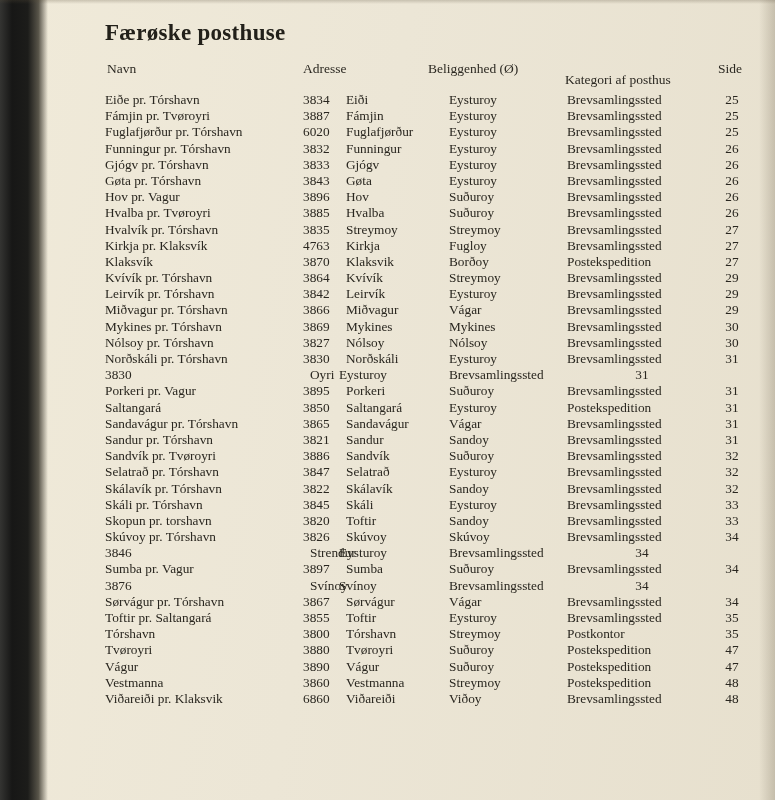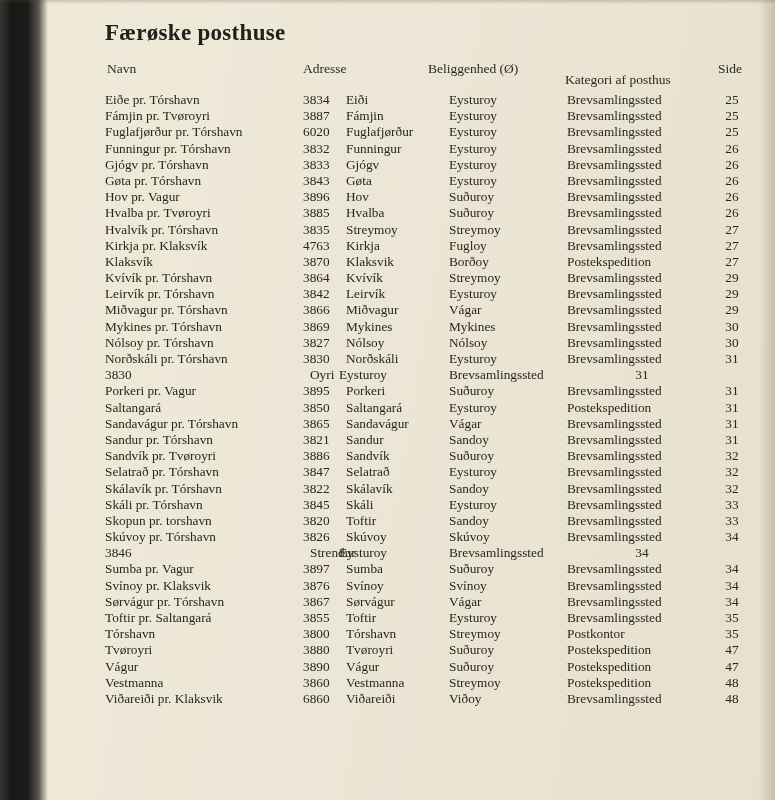--- a/index.html
+++ b/index.html
@@ -301,21 +301,20 @@
       </div>
       <div class="row">
         <span class="cell-navn">Sumba pr. Vagur</span>
         <span class="cell-code">3897</span>
         <span class="cell-adresse">Sumba</span>
         <span class="cell-beliggenhed">Suðuroy</span>
         <span class="cell-kategori">Brevsamlingssted</span>
         <span class="cell-side">34</span>
       </div>
       <div class="row">
-        <span class="cell-navn">Svínoy pr. Klaksvik</span>
         <span class="cell-code">3876</span>
         <span class="cell-adresse">Svínoy</span>
         <span class="cell-beliggenhed">Svínoy</span>
         <span class="cell-kategori">Brevsamlingssted</span>
         <span class="cell-side">34</span>
       </div>
       <div class="row">
         <span class="cell-navn">Sørvágur pr. Tórshavn</span>
         <span class="cell-code">3867</span>
         <span class="cell-adresse">Sørvágur</span>

